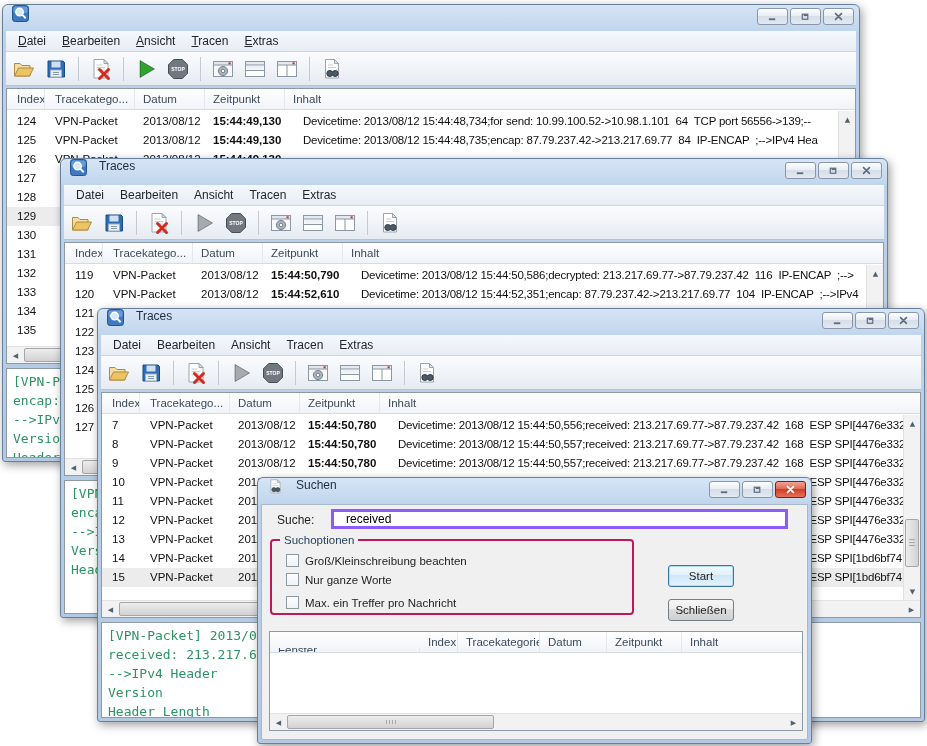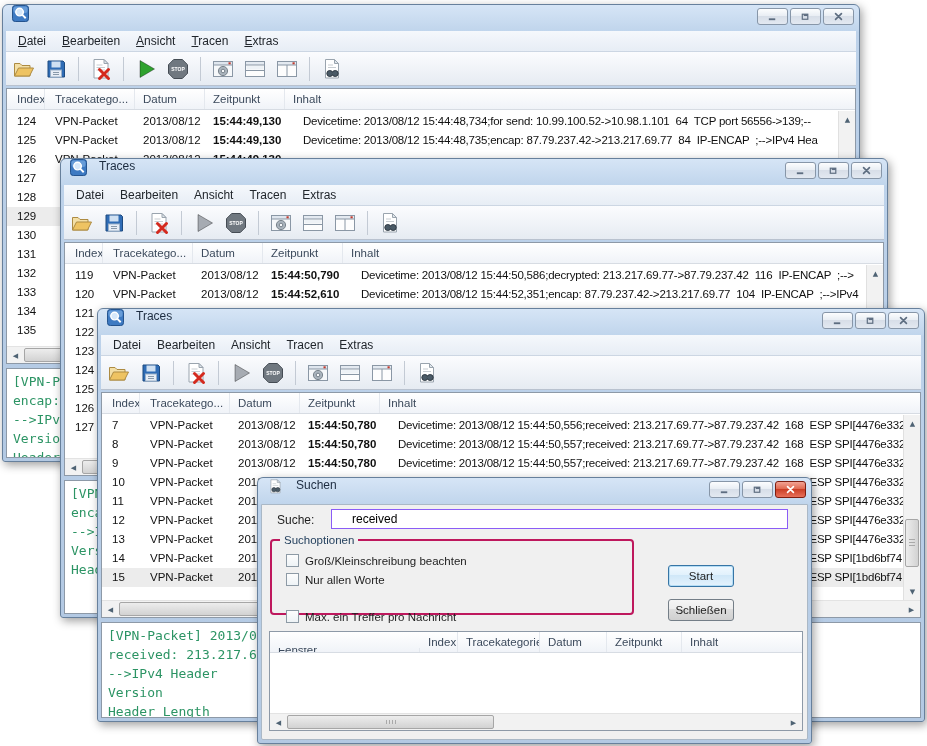--- a/index.html
+++ b/index.html
@@ -103,30 +103,30 @@
   .win-mid   .detail { height:134px; }
   .win-front { left:97px; top:308px; width:828px; height:414px; z-index:3; }
   .win-front .detail { height:96px; }
 
   
   .dlg { left:257px; top:477px; width:555px; height:267px; z-index:4; }
   .dlg-body { flex:1; position:relative; background:#f0f0f0;
     border:1px solid #aab8c6; border-radius:0 0 2px 2px; font-size:11.5px; color:#1e1e1e; }
   .lbl-suche { position:absolute; left:15px; top:8px; font-size:12px; }
   .inp-suche { position:absolute; left:69px; top:4px; width:457px; height:20px;
-    border:1px solid #8b5cf6; background:#fff; font-size:12px; padding:0 20px;
+    border:3px solid #8b5cf6; background:#fff; font-size:12px; padding:0 12px;
     font-family:"Liberation Sans",sans-serif; }
   .group { position:absolute; left:8px; top:34px; width:364px; height:76px;
     border:2px solid #be185d; border-radius:4px; }
   .group-label { position:absolute; left:8px; top:-7px; background:#f0f0f0;
     padding:0 4px; color:#26425f; }
   .optcol { position:absolute; top:12px; }
   .optcol.c1 { left:14px; } .optcol.c2 { left:191px; }
   .opt { display:flex; align-items:center; height:15px; margin-bottom:4px; white-space:nowrap; }
-  .opt.gap { margin-top:22px; }
+  .opt.gap { margin-top:8px; }
   .cb { width:13px; height:13px; flex:none; margin-right:6px; position:relative;
     border:1px solid #8d9aa5; background:linear-gradient(#fdfdfd,#eef3f6); }
   .opt.checked .cb::after { content:"\2713"; position:absolute; left:1px; top:-3px;
     font-size:12px; font-weight:bold; color:#2d6ca5; }
   .btn { position:absolute; left:406px; width:66px; height:22px; display:flex;
     align-items:center; justify-content:center; border-radius:3px; font-size:11.5px;margin-top:24px; }
   .btn-start { top:36px; border:1px solid #3775a5; box-shadow:inset 0 0 0 1px #b5ddf5;
     background:linear-gradient(#f1f9ff,#e1f1fc 45%,#cfe7f8 45%,#e5f3fd); }
   .btn-close { top:70px; border:1px solid #747e87;
     background:linear-gradient(#f5f5f5,#ededed 45%,#dddddd 45%,#d0d0d0); }
@@ -870,21 +870,21 @@
         <span class="group-label">Suchoptionen</span>
         <div class="optcol c1">
 
             <label class="opt gapless">
               <span class="cb"></span>
               <span>Groß/Kleinschreibung beachten</span>
             </label>
 
             <label class="opt gapless">
               <span class="cb"></span>
-              <span>Nur allen Worte</span>
+              <span>Nur ganze Worte</span>
             </label>
 
             <label class="opt gapless gap">
               <span class="cb"></span>
               <span>Max. ein Treffer pro Nachricht</span>
             </label>
           </div>
       </div>
       <div class="btn btn-start">Start</div>
       <div class="btn btn-close">Schließen</div>

